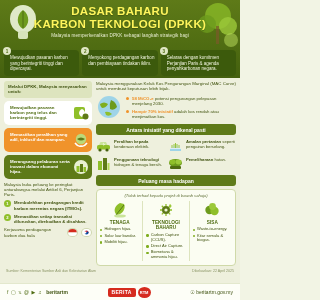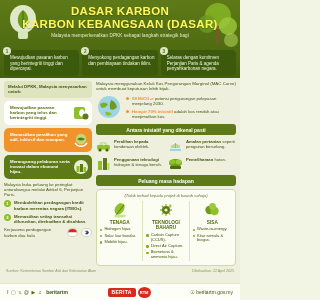--- a/index.html
+++ b/index.html
@@ -160,22 +160,22 @@
       <path d="M17 8 V25" stroke="#4f6c12" stroke-width="1" fill="none"></path>
     </svg>
     <svg class="tree-r" viewBox="0 0 46 45">
       <circle cx="26" cy="14" r="13" fill="#86b526" opacity=".85"></circle>
       <circle cx="15" cy="22" r="9" fill="#6d9b1d" opacity=".8"></circle>
       <circle cx="36" cy="24" r="9" fill="#9cc93a" opacity=".8"></circle>
       <rect x="24" y="24" width="3" height="18" fill="#7a5a2a" opacity=".7"></rect>
       <circle cx="39" cy="38" r="7" fill="#b6d95a" opacity=".55"></circle>
     </svg>
     <div class="title">
-      <div>DASAR KARBON</div>
-      <div>KARBON KEBANGSAAN (DASAR)</div>
+      <div>DASAR BAHARU</div>
+      <div>KARBON TEKNOLOGI (DPKK)</div>
     </div>
     <div class="subtitle">Malaysia memperkenalkan DPKK sebagai langkah strategik bagi</div>
   </div>
 
   <div class="numrow">
     <div class="numcard">
       <div class="numbadge">1</div>
       <div class="numtext">Mewujudkan pasaran karbon yang berintegriti tinggi dan dipercayai.</div>
     </div>
     <div class="numcard">

